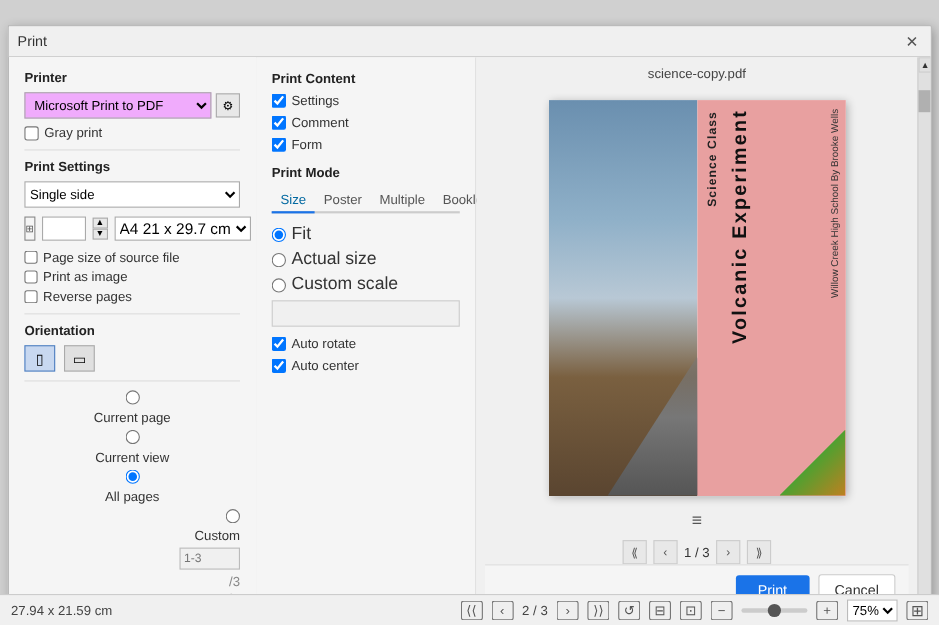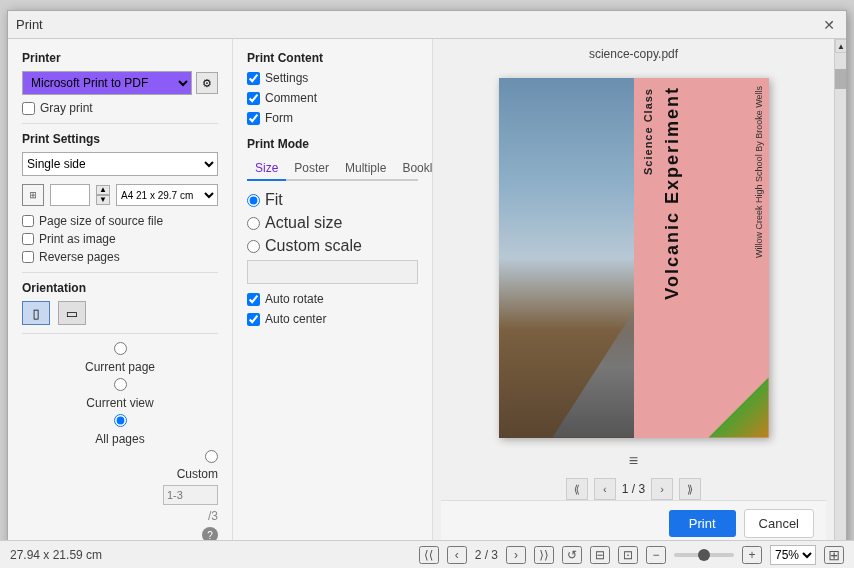--- a/index.html
+++ b/index.html
@@ -2,21 +2,21 @@
 <html><head>
   <meta charset="utf-8">
   <style>
     * { box-sizing: border-box; margin: 0; padding: 0; }
     body { font-family: Arial, sans-serif; font-size: 13px; background: #e8e8e8; color: #333; }
 
     .dialog-overlay {
       position: fixed; top: 0; left: 0; width: 854px; height: 568px;
       background: #d0d0d0;
       display: flex; align-items: flex-start; justify-content: center;
-      padding-top: 10px;
+      padding-top: 23px;
     }
 
     .dialog {
       width: 840px; height: 545px;
       background: #f5f5f5;
       border: 1px solid #aaa;
       box-shadow: 2px 2px 10px rgba(0,0,0,0.3);
       display: flex; flex-direction: column;
     }
 
@@ -46,21 +46,21 @@
       overflow-y: auto;
     }
 
     .section-title { font-weight: bold; font-size: 12px; margin-bottom: 6px; color: #222; }
 
     .printer-select-row {
       display: flex; align-items: center; gap: 4px; margin-bottom: 6px;
     }
     .printer-select {
       flex: 1; height: 24px; font-size: 12px; border: 1px solid #aaa;
-      background: #8b5cf6; padding: 0 4px;
+      background: #f0abfc; padding: 0 4px;
     }
     .printer-settings-btn {
       width: 22px; height: 22px; background: #e8e8e8; border: 1px solid #aaa;
       cursor: pointer; display: flex; align-items: center; justify-content: center; font-size: 11px;
     }
 
     .checkbox-row { display: flex; align-items: center; gap: 5px; margin-bottom: 6px; }
     .checkbox-row input[type=checkbox] { width: 13px; height: 13px; }
     .checkbox-row label { font-size: 12px; }
 
@@ -75,21 +75,21 @@
       display: flex; align-items: center; gap: 6px; margin-bottom: 8px;
     }
     .page-size-icon { width: 22px; height: 22px; border: 1px solid #888; display: flex; align-items: center; justify-content: center; font-size: 9px; color: #555; }
     .copies-input {
       width: 40px; height: 22px; border: 1px solid #aaa; background: #fff;
       font-size: 12px; text-align: center;
     }
     .copies-spinners { display: flex; flex-direction: column; }
     .spin-btn { width: 14px; height: 10px; background: #e8e8e8; border: 1px solid #aaa; font-size: 8px; cursor: pointer; display: flex; align-items: center; justify-content: center; line-height: 1; }
     .paper-select {
-      flex: 1; height: 22px; font-size: 10px; border: 1px solid #aaa; background: #fff;
+      flex: 1; height: 22px; font-size: 14px; border: 1px solid #aaa; background: #fff;
     }
 
     .small-checkbox-row { display: flex; align-items: center; gap: 5px; margin-bottom: 4px; }
     .small-checkbox-row input[type=checkbox] { width: 12px; height: 12px; }
     .small-checkbox-row label { font-size: 12px; color: #333; }
 
     .orientation-row { display: flex; gap: 8px; margin-bottom: 8px; margin-top: 4px; }
     .orient-btn {
       width: 28px; height: 24px; border: 1px solid #aaa; background: #e0e0e0; cursor: pointer;
       display: flex; align-items: center; justify-content: center; font-size: 13px;
@@ -117,21 +117,21 @@
     }
 
     .print-content-section { margin-bottom: 12px; }
     .print-mode-section { }
 
     .tab-bar { display: flex; border-bottom: 2px solid #ccc; margin-bottom: 10px; }
     .tab {
       padding: 4px 8px; font-size: 12px; cursor: pointer; color: #555;
       border: none; background: none;
     }
-    .tab.active { color: #6d28d9; border-bottom: 2px solid #1a73e8; margin-bottom: -2px; }
+    .tab.active { color: #0369a1; border-bottom: 2px solid #1a73e8; margin-bottom: -2px; }
 
     .radio-option { display: flex; align-items: center; gap: 5px; margin-bottom: 5px; }
     .radio-option input[type=radio] { width: 13px; height: 13px; }
     .radio-option label { font-size: 16px; }
 
     .scale-input {
       width: 100%; height: 24px; border: 1px solid #ccc; background: #f0f0f0;
       font-size: 12px; padding: 0 6px; color: #888; margin-bottom: 8px;
     }
 

